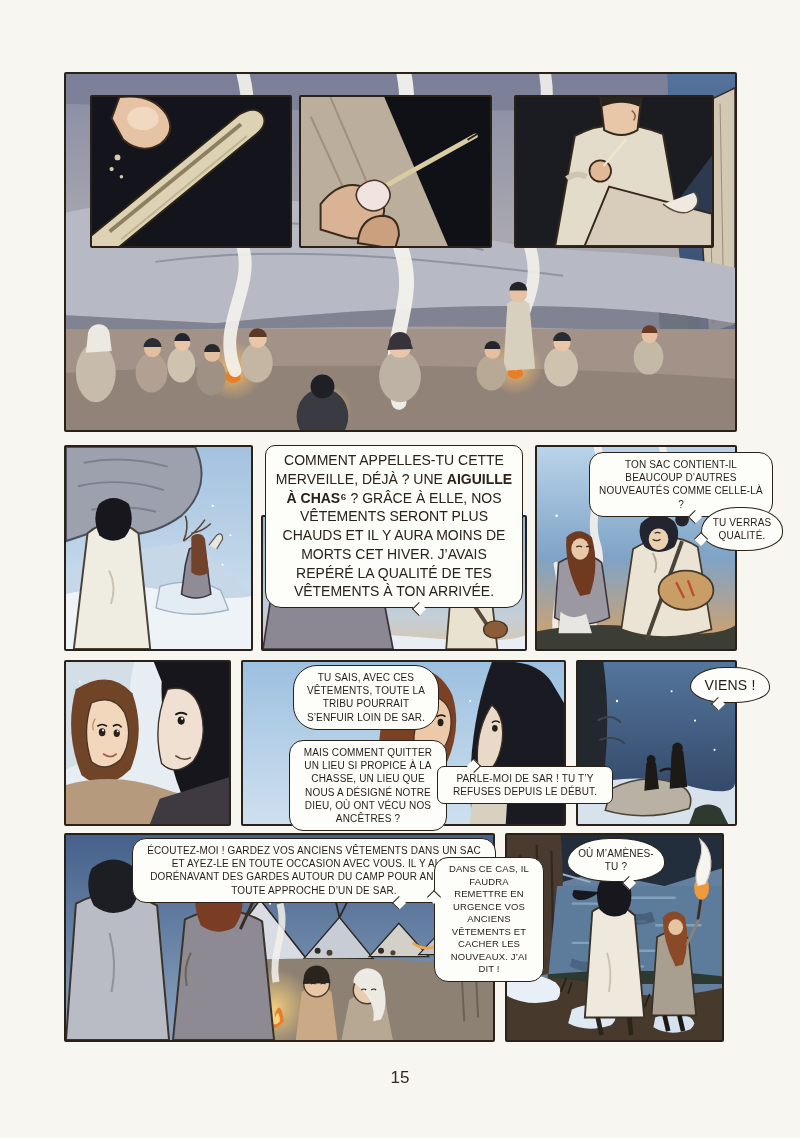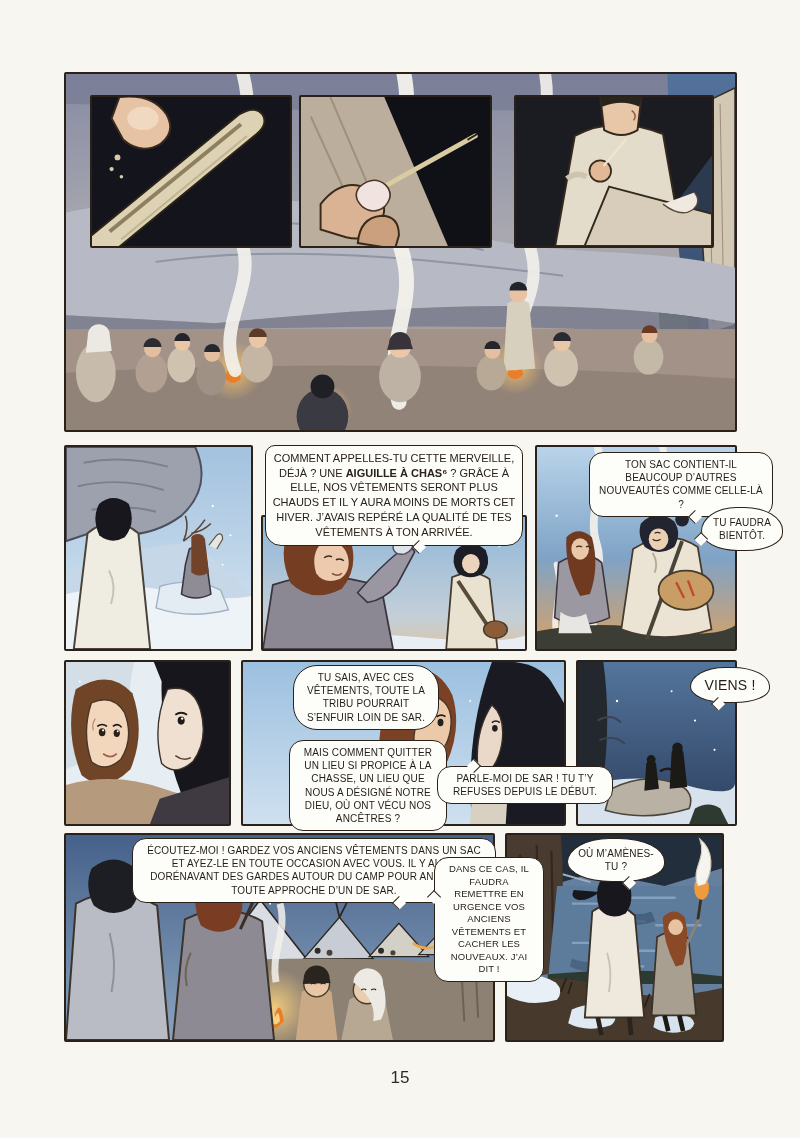--- a/index.html
+++ b/index.html
@@ -47,28 +47,28 @@
   .t-left::after  { left:-6.5px; top:var(--ty,50%);
     border-left:1.6px solid #2a2118; border-top:1.6px solid #2a2118; }
   .t-right::after { right:-6.5px; top:var(--ty,50%);
     border-right:1.6px solid #2a2118; border-bottom:1.6px solid #2a2118; }
   .t-up::after    { top:-6.5px; left:var(--tx,50%);
     border-top:1.6px solid #2a2118; border-right:1.6px solid #2a2118; }
 
   .caption {
     position:absolute; left:4px; top:0; width:258px; z-index:6;
     background:#fdfdfa; border:1.6px solid #2a2118; border-radius:10px 10px 16px 16px;
-    padding:5px 6px 6px; font-size:11px; line-height:1.34; text-align:center;
+    padding:5px 6px 6px; font-size:14px; line-height:1.34; text-align:center;
   }
 
   #b-tonsac   { left:4px;   top:5px;  width:184px; --tx:55%; }
   #b-tuverras { left:116px; top:60px; width:82px;  --ty:62%; }
   #b-tusais   { left:2px;   top:3px;  width:146px;border-radius:24px; }
   #b-mais     { left:-2px;  top:78px; width:158px; --ty:38%; }
-  #b-parle    { left:146px; top:104px; width:176px; --tx:18%; }
+  #b-parle    { left:146px; top:104px; width:176px;border-radius:7px; --tx:18%; }
   #b-viens    { left:64px;  top:5px;  width:80px; font-size:14px; --tx:28%; }
   #b-ecoutez  { left:18px;  top:3px;  width:364px; --tx:72%; }
   #b-danscecas{ left:320px; top:22px; width:110px; font-size:9.5px; --ty:28%; }
   #b-ou       { left:12px;  top:3px;  width:98px; --tx:58%; }
 
   .page-number {
     position:absolute; left:0; right:0; top:1068px; text-align:center;
     font-family:Liberation Sans, sans-serif; font-size:17px; color:#2e2a26;
   }
 </style>
@@ -354,21 +354,21 @@
         <circle cx="148" cy="74" r="7" fill="#222430"></circle>
         <ellipse cx="124" cy="94" rx="10" ry="11" fill="#ecd0b2"></ellipse>
         <path d="M118,94 q4,3 8,0 M120,88 q3,-2 6,0" stroke="#3a2a20" stroke-width="1.3" fill="none"></path>
         <path d="M112,196 L148,96" stroke="#4a4438" stroke-width="4"></path>
         <ellipse cx="152" cy="146" rx="28" ry="20" fill="#c99e66" stroke="#453a2c" stroke-width="1.8"></ellipse>
         <path d="M142,138 l8,16 m4,-18 l6,16" stroke="#bf4a2e" stroke-width="2.4" fill="none"></path>
         <path d="M118,108 q6,10 2,20" stroke="#b8ad94" stroke-width="2" fill="none"></path>
       </g>
     </svg>
     <div class="bubble t-down" id="b-tonsac">TON SAC CONTIENT-IL BEAUCOUP D’AUTRES NOUVEAUTÉS COMME CELLE-LÀ ?</div>
-    <div class="bubble organic t-left" id="b-tuverras">TU FAUDRA BIENTÔT.</div>
+    <div class="bubble organic t-left" id="b-tuverras">TU VERRAS QUALITÉ.</div>
   </div>
 
   <div class="panel" id="p-faces">
     <svg viewBox="0 0 167 166" preserveAspectRatio="none">
       <rect width="167" height="166" fill="#e6edf3"></rect>
       <path d="M0,0 h70 q-10,40 0,80 L0,110 Z" fill="#cfdae4" opacity=".8"></path>
       <circle cx="14" cy="20" r="1" fill="#fff"></circle>
         <circle cx="30" cy="44" r="1" fill="#fff"></circle>
       <g>
         <path d="M90,0 H167 V120 L120,140 Q96,80 98,20 Z" fill="#16161c"></path>

